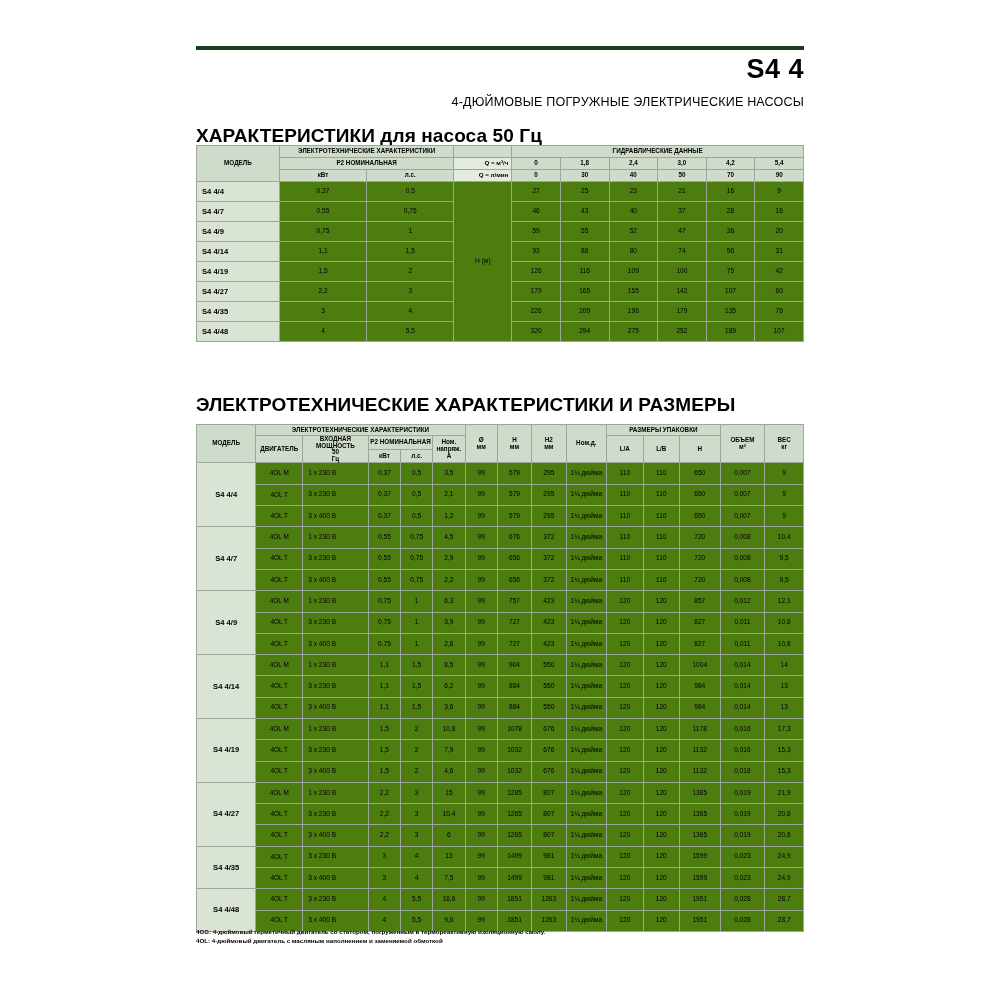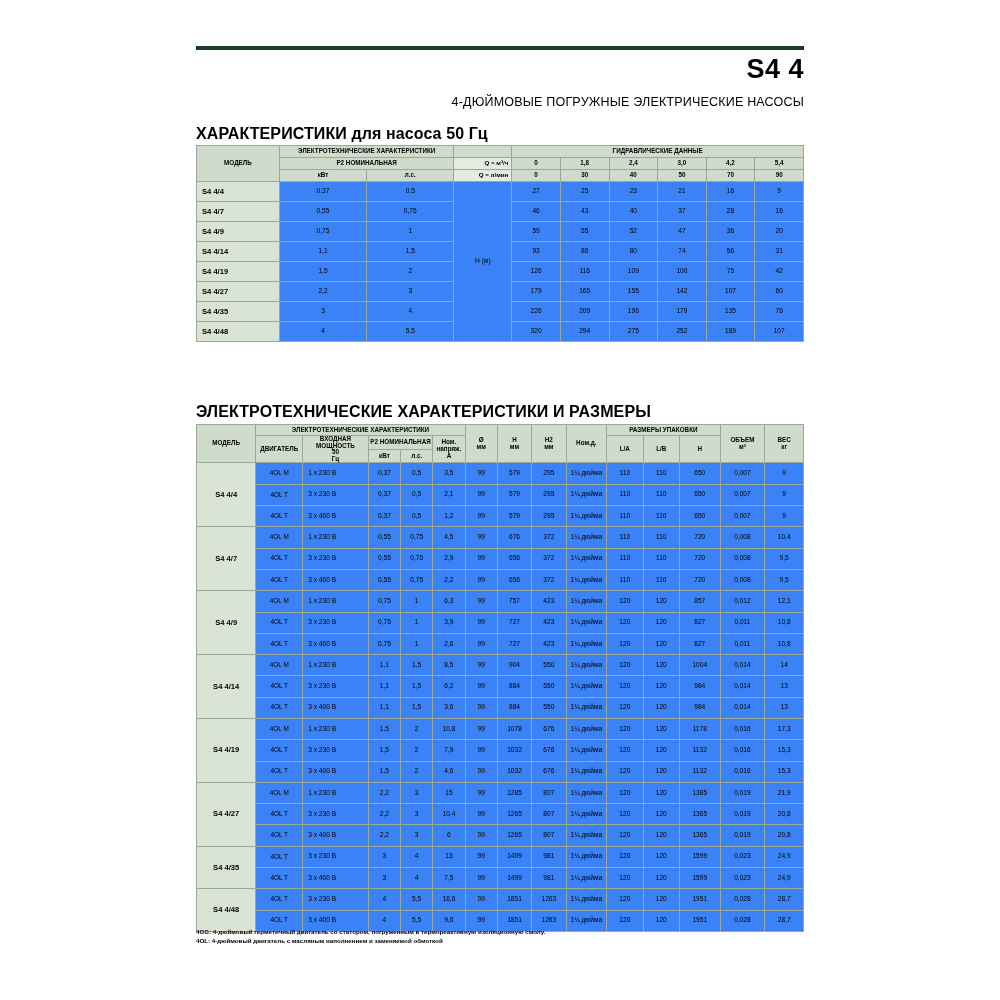--- a/index.html
+++ b/index.html
@@ -24,30 +24,30 @@
     margin-left:44px;
   }
   .subtitle{
     position:absolute;right:196px;top:95px;
     font-size:12.5px;font-weight:normal;letter-spacing:.2px;
     text-align:right;
   }
 
   
   .sec-h{
-    position:absolute;font-size:16px;font-weight:bold;letter-spacing:.1px;
+    position:absolute;font-size:19px;font-weight:bold;letter-spacing:.1px;
   }
   #sec1{left:196px;top:125px;}
-  #sec2{left:196px;top:403px;}
+  #sec2{left:196px;top:394px;}
 
   
   table{
     border-collapse:collapse;
     font-size:6.6px;
-    background:#3b82f6;
+    background:#4d7c0f;
     padding-left:19px;
   }
   td,th{
     border:1px solid #9aa89a;
     padding:0;
     text-align:center;
     vertical-align:middle;
     font-weight:normal;
     white-space:nowrap;
     line-height:1.05;

